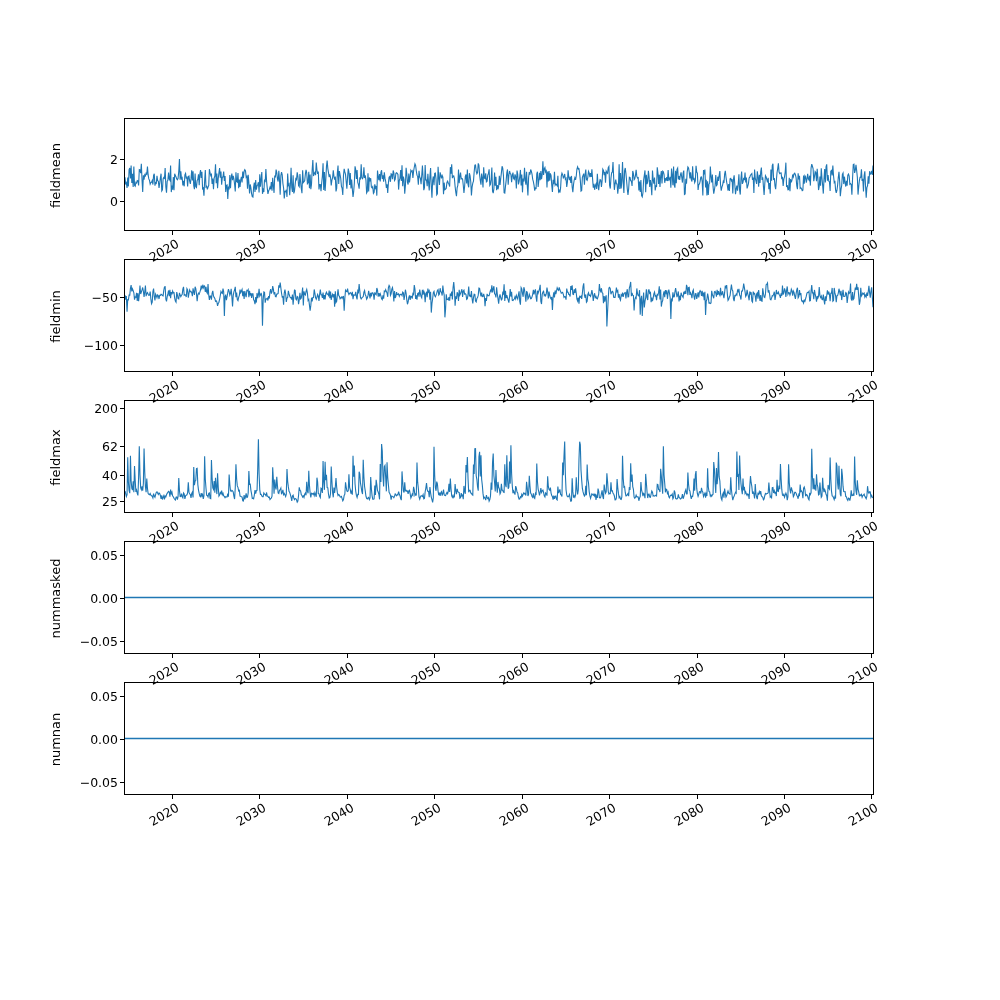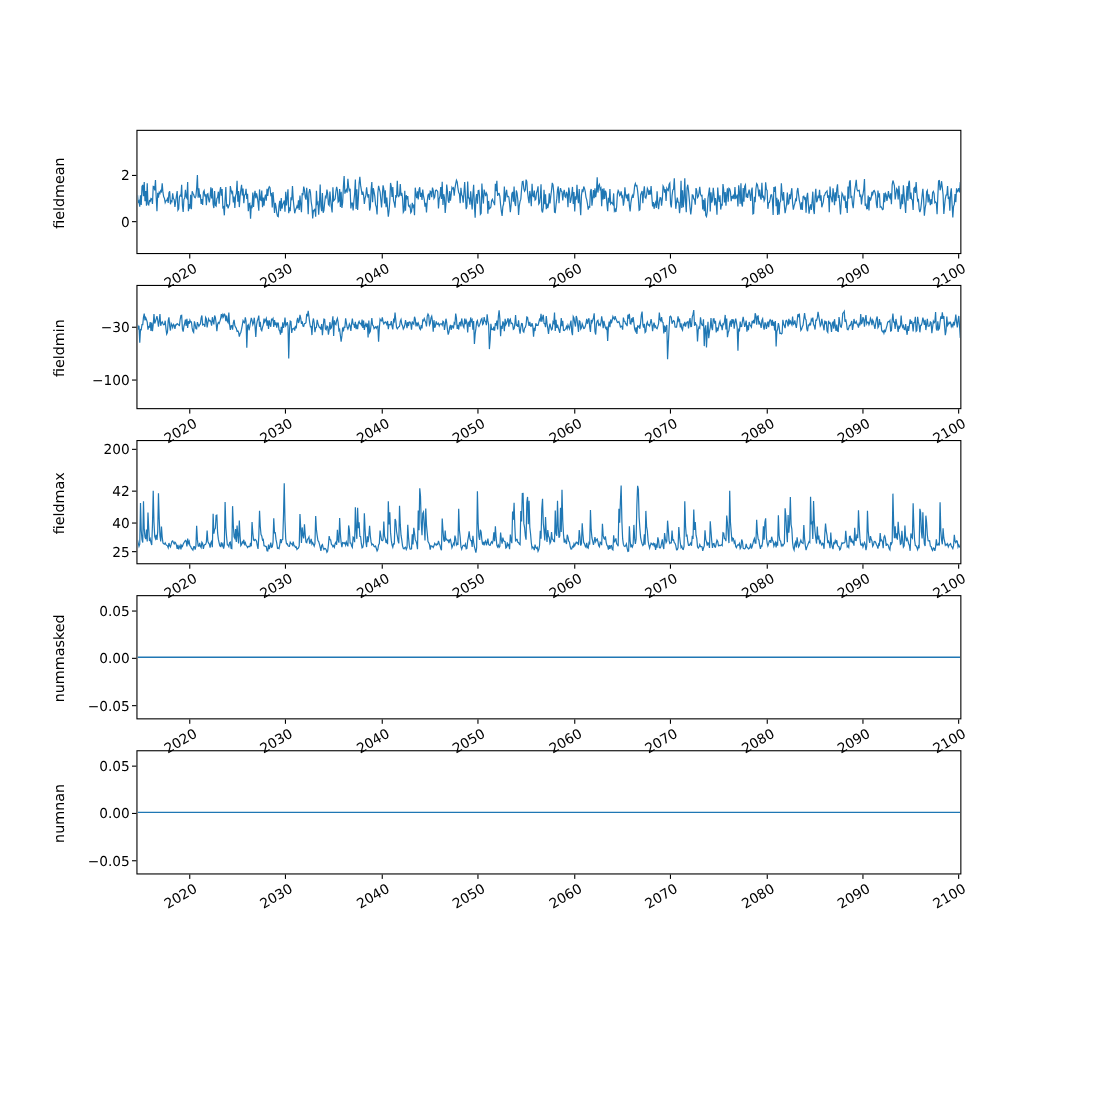--- a/index.html
+++ b/index.html
@@ -114,39 +114,39 @@
   <div class="panel" id="panel1" style="top:259px; height:113px;">
     <svg viewBox="0 0 750 113" preserveAspectRatio="none">
       <polyline id="line1" fill="none" stroke="#1f77b4" stroke-width="1.1" vector-effect="non-scaling-stroke" points="0.00,35.82 0.68,40.27 1.36,36.77 2.05,52.59 2.73,40.32 3.41,40.53 4.09,35.68 4.78,35.75 5.46,28.81 6.14,25.52 6.82,31.88 7.51,29.30 8.19,31.18 8.87,33.38 9.55,40.34 10.24,37.59 10.92,37.93 11.60,33.41 12.28,41.60 12.97,33.77 13.65,41.84 14.33,35.68 15.01,25.91 15.70,34.65 16.38,32.64 17.06,30.44 17.74,27.97 18.43,31.83 19.11,37.68 19.79,32.39 20.47,26.04 21.16,36.76 21.84,34.16 22.52,33.13 23.20,34.80 23.89,35.90 24.57,35.65 25.25,32.10 25.93,39.58 26.62,44.55 27.30,42.96 27.98,32.11 28.66,29.02 29.34,36.91 30.03,41.21 30.71,34.71 31.39,36.24 32.07,38.42 32.76,35.47 33.44,36.29 34.12,39.72 34.80,35.96 35.49,35.98 36.17,34.80 36.85,35.31 37.53,36.22 38.22,36.54 38.90,30.81 39.58,27.39 40.26,27.20 40.95,39.94 41.63,42.17 42.31,37.23 42.99,34.57 43.68,31.02 44.36,36.84 45.04,30.40 45.72,38.91 46.41,32.62 47.09,35.05 47.77,31.56 48.45,33.41 49.14,33.29 49.82,38.81 50.50,41.81 51.18,42.94 51.87,32.67 52.55,35.46 53.23,39.38 53.91,39.67 54.60,33.44 55.28,35.68 55.96,37.30 56.64,35.91 57.32,35.07 58.01,29.69 58.69,27.27 59.37,35.87 60.05,35.35 60.74,35.78 61.42,37.65 62.10,29.09 62.78,30.39 63.47,38.41 64.15,34.01 64.83,30.46 65.51,32.33 66.20,31.97 66.88,33.35 67.56,36.75 68.24,28.91 68.93,32.56 69.61,35.54 70.29,27.24 70.97,29.05 71.66,34.27 72.34,41.93 73.02,35.62 73.70,33.75 74.39,34.65 75.07,32.76 75.75,30.53 76.43,26.02 77.12,28.86 77.80,26.39 78.48,28.42 79.16,26.01 79.85,26.77 80.53,32.48 81.21,27.37 81.89,32.59 82.58,33.88 83.26,24.52 83.94,35.66 84.62,40.60 85.30,36.78 85.99,36.71 86.67,40.45 87.35,34.06 88.03,31.33 88.72,36.61 89.40,38.08 90.08,39.15 90.76,42.02 91.45,41.57 92.13,42.78 92.81,46.79 93.49,44.24 94.18,42.97 94.86,39.95 95.54,36.14 96.22,32.06 96.91,33.44 97.59,34.00 98.27,29.04 98.95,32.63 99.64,57.08 100.32,36.83 101.00,35.88 101.68,40.97 102.37,37.38 103.05,33.10 103.73,29.57 104.41,31.90 105.10,35.85 105.78,33.97 106.46,29.34 107.14,37.32 107.83,47.20 108.51,36.21 109.19,32.39 109.87,30.61 110.56,27.39 111.24,37.79 111.92,33.11 112.60,40.31 113.28,41.33 113.97,38.10 114.65,36.08 115.33,30.19 116.01,33.28 116.70,31.63 117.38,30.03 118.06,36.74 118.74,31.88 119.43,39.73 120.11,31.73 120.79,35.35 121.47,37.74 122.16,30.88 122.84,31.31 123.52,30.09 124.20,37.88 124.89,31.46 125.57,36.15 126.25,33.63 126.93,38.57 127.62,34.43 128.30,34.41 128.98,40.42 129.66,41.51 130.35,45.04 131.03,37.72 131.71,43.33 132.39,33.52 133.08,38.85 133.76,35.61 134.44,29.24 135.12,36.86 135.81,35.70 136.49,33.48 137.17,36.82 137.85,67.01 138.54,40.65 139.22,32.48 139.90,32.89 140.58,43.37 141.26,39.48 141.95,39.62 142.63,38.94 143.31,41.22 143.99,36.76 144.68,39.24 145.36,32.32 146.04,29.54 146.72,34.24 147.41,32.29 148.09,26.66 148.77,29.60 149.45,35.07 150.14,32.61 150.82,37.16 151.50,37.48 152.18,34.67 152.87,34.63 153.55,33.99 154.23,25.76 154.91,28.12 155.60,22.93 156.28,28.32 156.96,33.82 157.64,37.73 158.33,37.50 159.01,45.42 159.69,33.72 160.37,30.06 161.06,34.37 161.74,42.79 162.42,38.72 163.10,38.22 163.79,31.38 164.47,34.56 165.15,36.86 165.83,38.39 166.52,38.30 167.20,40.40 167.88,35.18 168.56,45.61 169.24,37.89 169.93,30.58 170.61,30.88 171.29,39.70 171.97,40.50 172.66,37.11 173.34,37.64 174.02,45.00 174.70,40.73 175.39,33.36 176.07,39.46 176.75,38.60 177.43,34.15 178.12,28.13 178.80,46.29 179.48,31.81 180.16,34.96 180.85,35.74 181.53,31.88 182.21,29.88 182.89,33.63 183.58,41.23 184.26,40.19 184.94,45.90 185.62,51.57 186.31,46.20 186.99,38.37 187.67,42.08 188.35,38.14 189.04,38.19 189.72,29.96 190.40,33.99 191.08,38.22 191.77,39.90 192.45,37.91 193.13,35.12 193.81,36.91 194.49,41.58 195.18,34.66 195.86,30.07 196.54,35.36 197.22,35.39 197.91,38.67 198.59,33.12 199.27,40.05 199.95,35.64 200.64,40.03 201.32,34.18 202.00,32.77 202.68,34.84 203.37,34.71 204.05,36.11 204.73,31.14 205.41,38.91 206.10,32.08 206.78,40.57 207.46,36.72 208.14,34.94 208.83,38.07 209.51,34.67 210.19,47.58 210.87,31.95 211.56,43.24 212.24,42.04 212.92,35.80 213.60,29.72 214.29,36.15 214.97,36.94 215.65,39.55 216.33,38.63 217.02,37.78 217.70,39.15 218.38,37.37 219.06,37.11 219.75,51.55 220.43,39.00 221.11,30.79 221.79,31.96 222.47,32.22 223.16,29.09 223.84,33.16 224.52,35.02 225.20,33.94 225.89,33.21 226.57,34.13 227.25,35.50 227.93,32.37 228.62,39.99 229.30,35.65 229.98,35.78 230.66,35.86 231.35,32.49 232.03,37.44 232.71,40.20 233.39,31.37 234.08,32.76 234.76,24.47 235.44,31.57 236.12,38.20 236.81,39.60 237.49,38.59 238.17,37.76 238.85,37.42 239.54,32.65 240.22,31.01 240.90,35.51 241.58,36.63 242.27,39.88 242.95,38.65 243.63,36.31 244.31,31.47 245.00,35.11 245.68,39.01 246.36,33.49 247.04,37.03 247.73,33.30 248.41,33.31 249.09,34.81 249.77,40.50 250.45,32.94 251.14,34.56 251.82,35.30 252.50,28.47 253.18,30.72 253.87,37.40 254.55,33.79 255.23,36.15 255.91,34.32 256.60,36.55 257.28,39.50 257.96,40.32 258.64,36.10 259.33,39.30 260.01,31.57 260.69,32.15 261.37,30.11 262.06,32.14 262.74,33.70 263.42,37.47 264.10,28.08 264.79,25.94 265.47,27.21 266.15,36.08 266.83,34.57 267.52,29.62 268.20,27.98 268.88,32.71 269.56,42.20 270.25,31.63 270.93,38.68 271.61,36.90 272.29,32.73 272.98,35.15 273.66,35.35 274.34,34.54 275.02,36.97 275.71,35.29 276.39,34.96 277.07,34.95 277.75,36.23 278.43,32.60 279.12,33.32 279.80,40.68 280.48,36.04 281.16,30.26 281.85,33.81 282.53,40.39 283.21,45.06 283.89,42.65 284.58,38.03 285.26,36.00 285.94,40.54 286.62,36.84 287.31,37.04 287.99,39.37 288.67,34.14 289.35,35.05 290.04,25.54 290.72,29.59 291.40,39.69 292.08,35.96 292.77,40.31 293.45,34.08 294.13,33.55 294.81,37.36 295.50,30.02 296.18,34.16 296.86,37.17 297.54,38.52 298.23,30.24 298.91,35.36 299.59,31.70 300.27,33.70 300.96,42.97 301.64,34.11 302.32,33.12 303.00,37.92 303.69,29.10 304.37,32.59 305.05,31.34 305.73,40.43 306.41,32.42 307.10,53.55 307.78,44.27 308.46,39.45 309.14,33.16 309.83,31.97 310.51,36.28 311.19,37.46 311.87,35.76 312.56,33.78 313.24,30.93 313.92,30.05 314.60,35.66 315.29,34.77 315.97,28.73 316.65,32.30 317.33,32.96 318.02,36.20 318.70,26.11 319.38,32.33 320.06,35.69 320.75,58.39 321.43,50.04 322.11,35.02 322.79,40.18 323.48,39.87 324.16,40.55 324.84,37.72 325.52,41.36 326.21,34.28 326.89,36.55 327.57,32.07 328.25,40.25 328.94,28.05 329.62,22.53 330.30,30.40 330.98,46.53 331.67,36.84 332.35,39.72 333.03,32.77 333.71,34.61 334.39,41.78 335.08,30.36 335.76,35.69 336.44,34.23 337.12,32.00 337.81,29.81 338.49,37.59 339.17,31.64 339.85,30.64 340.54,34.75 341.22,34.32 341.90,35.16 342.58,40.07 343.27,39.45 343.95,35.10 344.63,26.99 345.31,36.49 346.00,35.97 346.68,37.80 347.36,31.71 348.04,39.69 348.73,44.14 349.41,38.28 350.09,34.73 350.77,34.96 351.46,41.85 352.14,42.67 352.82,39.07 353.50,38.27 354.19,35.81 354.87,28.59 355.55,28.95 356.23,33.39 356.92,36.97 357.60,33.07 358.28,37.22 358.96,37.19 359.65,34.37 360.33,37.40 361.01,46.99 361.69,38.76 362.37,41.70 363.06,34.46 363.74,36.30 364.42,36.20 365.10,36.36 365.79,33.58 366.47,30.89 367.15,31.98 367.83,25.85 368.52,33.11 369.20,29.31 369.88,26.65 370.56,34.54 371.25,34.86 371.93,38.06 372.61,27.77 373.29,34.61 373.98,39.33 374.66,44.46 375.34,37.92 376.02,34.91 376.71,38.18 377.39,40.61 378.07,39.84 378.75,33.28 379.44,34.43 380.12,24.63 380.80,41.69 381.48,31.26 382.17,38.87 382.85,35.65 383.53,38.46 384.21,40.74 384.90,43.40 385.58,37.66 386.26,29.59 386.94,37.23 387.63,32.31 388.31,41.02 388.99,41.23 389.67,40.42 390.35,39.74 391.04,37.47 391.72,39.55 392.40,36.08 393.08,38.04 393.77,39.66 394.45,35.35 395.13,31.97 395.81,42.27 396.50,45.46 397.18,28.16 397.86,29.46 398.54,34.24 399.23,37.48 399.91,27.77 400.59,30.02 401.27,36.14 401.96,42.53 402.64,32.23 403.32,32.64 404.00,39.79 404.69,38.56 405.37,35.00 406.05,36.88 406.73,39.41 407.42,39.19 408.10,37.52 408.78,34.92 409.46,30.37 410.15,34.94 410.83,31.74 411.51,29.85 412.19,37.86 412.88,42.54 413.56,31.31 414.24,33.76 414.92,31.68 415.61,29.55 416.29,25.23 416.97,42.09 417.65,44.87 418.33,35.03 419.02,32.51 419.70,31.77 420.38,36.19 421.06,35.27 421.75,36.49 422.43,34.23 423.11,28.00 423.79,32.39 424.48,39.13 425.16,32.24 425.84,35.87 426.52,38.58 427.21,39.71 427.89,37.60 428.57,50.89 429.25,37.78 429.94,32.93 430.62,38.11 431.30,30.98 431.98,34.68 432.67,31.78 433.35,28.33 434.03,29.90 434.71,30.81 435.40,27.89 436.08,30.62 436.76,31.98 437.44,33.77 438.13,33.47 438.81,32.90 439.49,34.91 440.17,37.99 440.86,37.21 441.54,37.34 442.22,40.43 442.90,29.16 443.59,32.54 444.27,32.78 444.95,35.09 445.63,35.12 446.31,37.13 447.00,26.56 447.68,30.32 448.36,25.84 449.04,34.78 449.73,35.13 450.41,29.95 451.09,33.44 451.77,28.79 452.46,33.82 453.14,39.72 453.82,41.64 454.50,38.26 455.19,44.46 455.87,37.11 456.55,37.85 457.23,36.96 457.92,39.59 458.60,33.64 459.28,26.71 459.96,23.67 460.65,35.88 461.33,38.46 462.01,35.07 462.69,42.97 463.38,42.09 464.06,34.99 464.74,33.27 465.42,36.14 466.11,35.91 466.79,37.06 467.47,34.41 468.15,30.72 468.84,34.72 469.52,41.76 470.20,36.35 470.88,33.83 471.57,38.13 472.25,37.10 472.93,39.10 473.61,39.64 474.29,37.44 474.98,34.82 475.66,24.59 476.34,30.98 477.02,32.26 477.71,28.73 478.39,33.30 479.07,33.81 479.75,43.99 480.44,36.71 481.12,42.48 481.80,38.07 482.48,36.00 483.17,67.71 483.85,52.89 484.53,39.56 485.21,28.57 485.90,27.88 486.58,29.14 487.26,34.87 487.94,32.94 488.63,32.00 489.31,32.68 489.99,37.94 490.67,38.05 491.36,38.08 492.04,33.44 492.72,28.02 493.40,32.39 494.09,31.25 494.77,38.36 495.45,34.67 496.13,39.32 496.82,40.88 497.50,35.54 498.18,36.35 498.86,33.23 499.55,37.58 500.23,34.58 500.91,33.40 501.59,33.06 502.27,39.21 502.96,33.05 503.64,29.74 504.32,37.49 505.00,37.38 505.69,28.51 506.37,26.05 507.05,22.34 507.73,36.87 508.42,33.49 509.10,35.96 509.78,36.22 510.46,51.35 511.15,40.45 511.83,38.04 512.51,38.91 513.19,28.95 513.88,34.16 514.56,36.21 515.24,36.60 515.92,30.73 516.61,55.62 517.29,39.73 517.97,36.45 518.65,56.93 519.34,42.54 520.02,33.09 520.70,48.36 521.38,42.25 522.07,38.42 522.75,29.73 523.43,38.31 524.11,40.80 524.80,30.55 525.48,30.36 526.16,34.81 526.84,32.25 527.53,42.90 528.21,38.33 528.89,41.81 529.57,38.83 530.25,34.56 530.94,32.68 531.62,36.74 532.30,36.38 532.98,40.89 533.67,35.11 534.35,35.62 535.03,32.99 535.71,26.76 536.40,40.29 537.08,30.06 537.76,47.39 538.44,43.05 539.13,41.27 539.81,34.89 540.49,31.97 541.17,37.97 541.86,30.66 542.54,33.44 543.22,30.95 543.90,39.53 544.59,33.60 545.27,30.07 545.95,33.85 546.63,38.38 547.32,59.92 548.00,39.29 548.68,42.16 549.36,32.99 550.05,37.55 550.73,37.39 551.41,32.50 552.09,28.64 552.78,33.06 553.46,37.88 554.14,35.27 554.82,32.02 555.51,42.23 556.19,36.35 556.87,40.90 557.55,33.34 558.23,35.64 558.92,36.96 559.60,38.09 560.28,32.33 560.96,34.66 561.65,31.42 562.33,34.55 563.01,25.25 563.69,27.52 564.38,35.92 565.06,28.14 565.74,27.77 566.42,35.58 567.11,33.48 567.79,35.27 568.47,38.78 569.15,31.89 569.84,30.32 570.52,37.09 571.20,40.48 571.88,34.20 572.57,34.35 573.25,39.70 573.93,36.46 574.61,32.97 575.30,38.08 575.98,32.71 576.66,31.14 577.34,32.20 578.03,36.67 578.71,31.35 579.39,36.99 580.07,33.25 580.76,41.05 581.44,32.43 582.12,56.04 582.80,41.87 583.48,40.01 584.17,34.24 584.85,37.66 585.53,43.86 586.21,43.64 586.90,44.35 587.58,43.72 588.26,31.29 588.94,35.24 589.63,36.86 590.31,38.94 590.99,32.35 591.67,31.86 592.36,33.69 593.04,37.40 593.72,30.35 594.40,35.46 595.09,31.74 595.77,34.39 596.45,35.94 597.13,28.26 597.82,35.48 598.50,34.81 599.18,31.79 599.86,35.77 600.55,38.77 601.23,33.27 601.91,26.14 602.59,28.82 603.28,25.56 603.96,34.69 604.64,41.12 605.32,39.95 606.01,37.65 606.69,36.17 607.37,30.36 608.05,25.14 608.74,30.33 609.42,31.49 610.10,39.61 610.78,41.83 611.46,36.19 612.15,36.49 612.83,34.66 613.51,35.65 614.19,30.71 614.88,32.00 615.56,29.32 616.24,35.60 616.92,36.92 617.61,40.27 618.29,31.61 618.97,31.75 619.65,29.53 620.34,23.96 621.02,28.17 621.70,32.22 622.38,37.14 623.07,35.77 623.75,30.37 624.43,34.41 625.11,37.03 625.80,41.01 626.48,32.00 627.16,35.14 627.84,32.76 628.53,41.78 629.21,42.86 629.89,32.20 630.57,34.57 631.26,34.08 631.94,36.77 632.62,42.41 633.30,34.48 633.99,33.43 634.67,39.45 635.35,30.71 636.03,36.66 636.72,41.66 637.40,35.70 638.08,41.62 638.76,41.94 639.44,28.74 640.13,33.62 640.81,37.71 641.49,38.19 642.17,34.50 642.86,25.22 643.54,24.69 644.22,23.41 644.90,33.11 645.59,30.76 646.27,34.50 646.95,40.00 647.63,40.54 648.32,38.87 649.00,36.39 649.68,36.51 650.36,34.69 651.05,32.34 651.73,40.71 652.41,36.42 653.09,30.50 653.78,34.30 654.46,34.31 655.14,32.76 655.82,35.13 656.51,35.91 657.19,38.54 657.87,33.97 658.55,36.42 659.24,25.96 659.92,35.31 660.60,33.34 661.28,28.82 661.97,31.08 662.65,37.73 663.33,30.91 664.01,26.90 664.70,34.85 665.38,33.32 666.06,33.43 666.74,35.85 667.42,33.78 668.11,29.84 668.79,31.55 669.47,36.35 670.15,31.55 670.84,32.96 671.52,36.75 672.20,39.65 672.88,34.48 673.57,30.36 674.25,28.22 674.93,38.57 675.61,37.34 676.30,30.51 676.98,35.84 677.66,33.66 678.34,40.99 679.03,42.35 679.71,41.52 680.39,43.70 681.07,40.97 681.76,41.91 682.44,39.28 683.12,36.83 683.80,33.65 684.49,32.88 685.17,33.14 685.85,31.96 686.53,41.68 687.22,41.38 687.90,31.67 688.58,25.60 689.26,33.46 689.95,33.41 690.63,39.85 691.31,30.49 691.99,34.57 692.68,37.71 693.36,42.49 694.04,36.64 694.72,38.72 695.40,37.00 696.09,27.45 696.77,36.04 697.45,38.19 698.13,36.67 698.82,40.15 699.50,40.40 700.18,35.28 700.86,40.97 701.55,45.18 702.23,37.04 702.91,41.55 703.59,36.42 704.28,30.94 704.96,35.14 705.64,32.20 706.32,35.03 707.01,42.04 707.69,33.88 708.37,33.75 709.05,28.44 709.74,41.87 710.42,41.18 711.10,28.44 711.78,33.28 712.47,36.20 713.15,42.86 713.83,36.40 714.51,36.22 715.20,33.66 715.88,29.26 716.56,32.30 717.24,36.08 717.93,31.30 718.61,40.79 719.29,35.42 719.97,30.37 720.66,37.14 721.34,37.15 722.02,36.87 722.70,33.23 723.38,33.87 724.07,43.62 724.75,38.22 725.43,32.59 726.11,34.04 726.80,33.05 727.48,23.99 728.16,39.62 728.84,41.27 729.53,32.68 730.21,40.29 730.89,39.35 731.57,33.33 732.26,28.02 732.94,30.37 733.62,24.27 734.30,30.46 734.99,27.88 735.67,37.15 736.35,45.59 737.03,41.57 737.72,28.32 738.40,36.53 739.08,35.30 739.76,33.63 740.45,34.61 741.13,33.68 741.81,37.57 742.49,35.85 743.18,37.42 743.86,33.20 744.54,36.49 745.22,32.13 745.91,26.33 746.59,33.20 747.27,38.31 747.95,31.83 748.64,27.71 749.32,37.53 750.00,48.02"></polyline>
     </svg>
   </div>
   <div class="ylabel" style="top:309px; left:-5px; width:120px;">fieldmin</div>
   <div class="ytickwrap" style="top:338px;">
       <div class="ytick">−100</div>
     </div>
   <div class="ytickwrap" style="top:290px;">
-      <div class="ytick">−30</div>
+      <div class="ytick">−50</div>
     </div>
   <div class="ytickmark" style="top:345px; left:120px;"></div>
   <div class="ytickmark" style="top:297px; left:120px;"></div>
 
   <div class="panel" id="panel2" style="top:400px; height:113px;">
     <svg viewBox="0 0 750 113" preserveAspectRatio="none">
       <polyline id="line2" fill="none" stroke="#1f77b4" stroke-width="1.1" vector-effect="non-scaling-stroke" points="0.00,91.50 0.68,94.36 1.36,97.31 2.05,95.36 2.73,57.23 3.41,82.81 4.09,91.08 4.78,93.83 5.46,55.74 6.14,81.51 6.82,88.96 7.51,90.72 8.19,81.81 8.87,92.83 9.55,66.14 10.24,81.10 10.92,92.49 11.60,90.57 12.28,93.98 12.97,96.10 13.65,77.38 14.33,45.98 15.01,74.94 15.70,88.09 16.38,90.24 17.06,86.78 17.74,91.38 18.43,83.77 19.11,48.29 19.79,71.80 20.47,87.22 21.16,92.78 21.84,79.03 22.52,88.83 23.20,94.18 23.89,94.97 24.57,95.40 25.25,94.13 25.93,95.89 26.62,96.50 27.30,96.92 27.98,98.65 28.66,94.32 29.34,96.85 30.03,98.02 30.71,95.39 31.39,92.87 32.07,92.40 32.76,93.91 33.44,95.12 34.12,93.55 34.80,94.29 35.49,96.22 36.17,99.77 36.85,96.07 37.53,100.25 38.22,97.86 38.90,96.38 39.58,100.26 40.26,96.64 40.95,97.53 41.63,95.49 42.31,94.01 42.99,92.97 43.68,91.91 44.36,92.60 45.04,97.51 45.72,90.20 46.41,94.36 47.09,92.82 47.77,96.77 48.45,97.46 49.14,99.03 49.82,100.04 50.50,100.86 51.18,97.85 51.87,97.69 52.55,100.46 53.23,97.25 53.91,78.42 54.60,90.98 55.28,97.17 55.96,97.33 56.64,94.30 57.32,97.38 58.01,98.64 58.69,93.62 59.37,94.68 60.05,99.72 60.74,96.53 61.42,95.81 62.10,95.56 62.78,93.49 63.47,82.82 64.15,92.80 64.83,94.42 65.51,95.25 66.20,98.59 66.88,94.06 67.56,92.77 68.24,98.19 68.93,67.30 69.61,85.63 70.29,81.69 70.97,80.71 71.66,68.74 72.34,68.45 73.02,84.97 73.70,90.72 74.39,94.10 75.07,96.92 75.75,97.46 76.43,93.72 77.12,96.80 77.80,95.18 78.48,99.59 79.16,96.28 79.85,56.38 80.53,79.76 81.21,88.82 81.89,96.05 82.58,96.24 83.26,97.65 83.94,94.04 84.62,93.55 85.30,99.13 85.99,99.43 86.67,60.20 87.35,78.05 88.03,88.50 88.72,89.97 89.40,81.44 90.08,93.43 90.76,78.14 91.45,87.41 92.13,94.77 92.81,73.60 93.49,87.78 94.18,96.78 94.86,95.75 95.54,93.27 96.22,94.34 96.91,91.29 97.59,95.37 98.27,93.99 98.95,96.59 99.64,97.12 100.32,98.46 101.00,97.43 101.68,97.73 102.37,97.66 103.05,94.25 103.73,97.40 104.41,74.84 105.10,84.86 105.78,91.43 106.46,92.06 107.14,90.92 107.83,91.51 108.51,92.55 109.19,96.75 109.87,99.78 110.56,88.39 111.24,64.38 111.92,79.11 112.60,86.44 113.28,87.86 113.97,91.63 114.65,91.01 115.33,96.78 116.01,96.98 116.70,97.46 117.38,97.62 118.06,101.51 118.74,101.74 119.43,95.68 120.11,100.04 120.79,97.70 121.47,94.01 122.16,98.21 122.84,97.79 123.52,93.71 124.20,71.32 124.89,84.81 125.57,84.73 126.25,90.97 126.93,94.51 127.62,99.27 128.30,98.98 128.98,99.53 129.66,95.96 130.35,90.62 131.03,94.32 131.71,91.21 132.39,90.98 133.08,68.78 133.76,39.03 134.44,74.18 135.12,90.39 135.81,94.98 136.49,94.91 137.17,96.68 137.85,97.34 138.54,97.44 139.22,93.62 139.90,94.81 140.58,95.14 141.26,96.24 141.95,93.13 142.63,96.95 143.31,96.95 143.99,98.30 144.68,97.85 145.36,100.27 146.04,99.37 146.72,98.93 147.41,96.96 148.09,67.47 148.77,80.30 149.45,94.30 150.14,79.89 150.82,87.37 151.50,90.09 152.18,77.09 152.87,86.46 153.55,93.62 154.23,94.11 154.91,90.85 155.60,90.27 156.28,88.71 156.96,94.94 157.64,93.05 158.33,90.55 159.01,95.32 159.69,94.03 160.37,95.47 161.06,97.23 161.74,94.73 162.42,69.28 163.10,81.81 163.79,87.49 164.47,92.02 165.15,93.04 165.83,95.31 166.52,98.23 167.20,101.62 167.88,96.61 168.56,95.82 169.24,98.71 169.93,100.36 170.61,99.41 171.29,99.51 171.97,100.50 172.66,102.87 173.34,101.75 174.02,96.18 174.70,87.83 175.39,91.08 176.07,91.41 176.75,95.40 177.43,96.16 178.12,97.73 178.80,96.59 179.48,98.16 180.16,94.77 180.85,93.65 181.53,95.98 182.21,82.12 182.89,91.50 183.58,94.01 184.26,71.15 184.94,85.93 185.62,93.70 186.31,98.16 186.99,93.90 187.67,94.18 188.35,94.79 189.04,93.99 189.72,96.29 190.40,93.33 191.08,95.57 191.77,97.43 192.45,78.06 193.13,82.34 193.81,94.22 194.49,94.40 195.18,97.01 195.86,98.33 196.54,88.75 197.22,89.44 197.91,93.55 198.59,61.14 199.27,82.39 199.95,90.45 200.64,61.76 201.32,80.54 202.00,75.07 202.68,88.09 203.37,88.36 204.05,94.97 204.73,98.80 205.41,98.24 206.10,94.13 206.78,66.69 207.46,81.62 208.14,93.08 208.83,98.05 209.51,88.02 210.19,93.55 210.87,87.58 211.56,78.41 212.24,87.86 212.92,93.33 213.60,96.15 214.29,95.29 214.97,95.75 215.65,97.49 216.33,97.79 217.02,97.17 217.70,99.39 218.38,101.68 219.06,100.32 219.75,96.09 220.43,94.85 221.11,82.71 221.79,87.53 222.47,91.61 223.16,92.16 223.84,91.49 224.52,74.52 225.20,87.92 225.89,90.16 226.57,94.21 227.25,92.06 227.93,95.43 228.62,55.78 229.30,77.06 229.98,65.80 230.66,84.49 231.35,91.91 232.03,96.16 232.71,98.21 233.39,95.00 234.08,95.20 234.76,72.01 235.44,74.15 236.12,83.65 236.81,87.61 237.49,92.36 238.17,94.66 238.85,59.77 239.54,77.33 240.22,87.09 240.90,91.44 241.58,96.92 242.27,99.20 242.95,99.68 243.63,98.71 244.31,98.20 245.00,100.39 245.68,98.68 246.36,77.50 247.04,89.16 247.73,96.30 248.41,99.92 249.09,99.99 249.77,99.66 250.45,86.17 251.14,95.58 251.82,80.19 252.50,85.16 253.18,91.20 253.87,92.62 254.55,95.09 255.23,100.11 255.91,64.27 256.60,82.55 257.28,43.73 257.96,50.88 258.64,75.88 259.33,87.00 260.01,66.91 260.69,65.63 261.37,77.94 262.06,91.98 262.74,62.49 263.42,77.61 264.10,85.19 264.79,92.88 265.47,94.11 266.15,95.78 266.83,100.46 267.52,96.88 268.20,97.31 268.88,97.42 269.56,98.43 270.25,96.96 270.93,94.61 271.61,95.53 272.29,96.37 272.98,95.15 273.66,95.61 274.34,92.27 275.02,94.67 275.71,96.39 276.39,99.38 277.07,100.90 277.75,71.68 278.43,82.09 279.12,91.43 279.80,93.08 280.48,82.75 281.16,91.35 281.85,90.83 282.53,91.98 283.21,91.69 283.89,94.50 284.58,91.36 285.26,90.90 285.94,94.52 286.62,98.69 287.31,96.92 287.99,94.82 288.67,96.00 289.35,87.45 290.04,90.50 290.72,96.01 291.40,94.82 292.08,96.14 292.77,62.57 293.45,82.62 294.13,88.77 294.81,97.67 295.50,100.00 296.18,97.77 296.86,96.50 297.54,96.46 298.23,97.18 298.91,95.29 299.59,99.68 300.27,99.22 300.96,92.41 301.64,88.62 302.32,83.60 303.00,90.16 303.69,92.10 304.37,92.05 305.05,97.94 305.73,87.58 306.41,93.51 307.10,97.76 307.78,100.32 308.46,103.25 309.14,98.67 309.83,46.51 310.51,75.65 311.19,88.24 311.87,91.41 312.56,82.06 313.24,84.30 313.92,91.71 314.60,95.78 315.29,93.29 315.97,96.49 316.65,93.33 317.33,92.27 318.02,96.39 318.70,94.11 319.38,90.26 320.06,95.53 320.75,96.24 321.43,96.38 322.11,94.39 322.79,93.15 323.48,94.48 324.16,91.83 324.84,84.30 325.52,92.63 326.21,78.81 326.89,89.14 327.57,96.46 328.25,97.98 328.94,96.14 329.62,98.33 330.30,97.29 330.98,84.56 331.67,91.24 332.35,94.83 333.03,89.37 333.71,92.21 334.39,92.85 335.08,93.09 335.76,98.97 336.44,98.37 337.12,93.74 337.81,96.60 338.49,95.91 339.17,100.02 339.85,86.46 340.54,91.98 341.22,94.47 341.90,65.17 342.58,72.86 343.27,57.01 343.95,79.08 344.63,92.88 345.31,90.73 346.00,90.79 346.68,93.70 347.36,93.90 348.04,95.31 348.73,95.89 349.41,64.64 350.09,74.34 350.77,48.51 351.46,48.45 352.14,76.15 352.82,79.99 353.50,87.57 354.19,91.28 354.87,56.87 355.55,51.64 356.23,76.95 356.92,55.30 357.60,79.69 358.28,85.71 358.96,94.05 359.65,99.07 360.33,97.95 361.01,98.80 361.69,100.93 362.37,95.80 363.06,98.44 363.74,99.32 364.42,98.40 365.10,101.94 365.79,100.46 366.47,96.82 367.15,83.05 367.83,90.36 368.52,62.51 369.20,53.48 369.88,76.06 370.56,82.80 371.25,92.02 371.93,70.19 372.61,85.18 373.29,93.42 373.98,82.39 374.66,87.87 375.34,89.33 376.02,94.58 376.71,93.01 377.39,84.27 378.07,90.78 378.75,90.82 379.44,92.78 380.12,93.09 380.80,64.35 381.48,85.28 382.17,87.68 382.85,55.31 383.53,79.46 384.21,89.36 384.90,87.65 385.58,61.59 386.26,84.13 386.94,45.11 387.63,73.66 388.31,86.26 388.99,93.91 389.67,91.52 390.35,93.30 391.04,95.28 391.72,86.68 392.40,88.82 393.08,92.69 393.77,93.53 394.45,97.76 395.13,99.85 395.81,99.79 396.50,97.48 397.18,98.12 397.86,95.05 398.54,96.90 399.23,94.97 399.91,93.53 400.59,94.52 401.27,93.97 401.96,96.19 402.64,82.30 403.32,88.47 404.00,96.70 404.69,94.94 405.37,76.04 406.05,86.47 406.73,93.80 407.42,94.86 408.10,97.29 408.78,98.19 409.46,94.08 410.15,98.34 410.83,99.13 411.51,94.22 412.19,95.62 412.88,63.68 413.56,82.18 414.24,89.66 414.92,92.52 415.61,96.03 416.29,92.96 416.97,88.78 417.65,93.01 418.33,91.33 419.02,90.63 419.70,93.14 420.38,96.58 421.06,97.72 421.75,93.52 422.43,94.20 423.11,96.32 423.79,76.58 424.48,87.26 425.16,90.13 425.84,90.80 426.52,88.16 427.21,93.68 427.89,96.34 428.57,97.30 429.25,100.52 429.94,96.19 430.62,99.74 431.30,97.04 431.98,96.75 432.67,100.09 433.35,100.75 434.03,87.19 434.71,93.76 435.40,91.90 436.08,90.01 436.76,95.16 437.44,95.61 438.13,97.27 438.81,62.59 439.49,75.57 440.17,55.95 440.86,41.20 441.54,74.61 442.22,90.31 442.90,95.58 443.59,97.22 444.27,97.59 444.95,96.84 445.63,95.11 446.31,99.02 447.00,102.11 447.68,101.79 448.36,78.75 449.04,92.26 449.73,98.31 450.41,96.47 451.09,98.01 451.77,95.89 452.46,77.56 453.14,89.82 453.82,95.12 454.50,90.61 455.19,59.46 455.87,41.43 456.55,44.72 457.23,70.53 457.92,80.65 458.60,89.04 459.28,92.58 459.96,95.00 460.65,96.73 461.33,95.78 462.01,86.35 462.69,95.92 463.38,64.60 464.06,79.17 464.74,83.19 465.42,92.23 466.11,96.38 466.79,99.09 467.47,96.51 468.15,94.51 468.84,95.26 469.52,95.98 470.20,94.81 470.88,96.76 471.57,94.56 472.25,100.63 472.93,96.68 473.61,98.59 474.29,89.13 474.98,92.05 475.66,98.48 476.34,98.88 477.02,97.79 477.71,94.39 478.39,90.93 479.07,97.12 479.75,99.85 480.44,85.15 481.12,90.10 481.80,93.93 482.48,92.54 483.17,73.62 483.85,82.10 484.53,91.90 485.21,94.66 485.90,94.09 486.58,94.20 487.26,82.77 487.94,91.57 488.63,91.28 489.31,93.98 489.99,94.63 490.67,96.72 491.36,100.63 492.04,100.50 492.72,98.53 493.40,79.54 494.09,88.44 494.77,94.06 495.45,98.46 496.13,97.28 496.82,99.97 497.50,100.22 498.18,97.56 498.86,55.71 499.55,78.64 500.23,87.70 500.91,87.16 501.59,93.10 502.27,96.52 502.96,96.47 503.64,95.30 504.32,94.21 505.00,96.92 505.69,87.58 506.37,90.55 507.05,63.38 507.73,82.22 508.42,74.80 509.10,87.14 509.78,89.94 510.46,97.80 511.15,99.05 511.83,98.08 512.51,95.84 513.19,97.59 513.88,97.57 514.56,97.70 515.24,101.56 515.92,98.92 516.61,97.03 517.29,82.51 517.97,90.64 518.65,93.21 519.34,96.81 520.02,94.11 520.70,94.89 521.38,98.94 522.07,74.23 522.75,83.31 523.43,92.33 524.11,98.79 524.80,94.93 525.48,94.80 526.16,97.81 526.84,98.08 527.53,94.68 528.21,91.62 528.89,92.84 529.57,96.83 530.25,96.35 530.94,96.86 531.62,96.40 532.30,95.88 532.98,96.62 533.67,84.83 534.35,85.15 535.03,90.18 535.71,90.44 536.40,92.60 537.08,68.97 537.76,75.96 538.44,85.99 539.13,94.41 539.81,46.06 540.49,75.16 541.17,83.89 541.86,92.95 542.54,89.73 543.22,90.16 543.90,94.18 544.59,92.69 545.27,97.53 545.95,98.60 546.63,96.62 547.32,95.84 548.00,96.24 548.68,94.81 549.36,99.48 550.05,98.23 550.73,91.13 551.41,93.02 552.09,99.13 552.78,99.63 553.46,99.72 554.14,98.92 554.82,95.08 555.51,98.12 556.19,98.65 556.87,99.71 557.55,99.35 558.23,98.28 558.92,94.75 559.60,99.48 560.28,97.50 560.96,94.88 561.65,92.01 562.33,90.21 563.01,94.49 563.69,94.47 564.38,72.79 565.06,84.87 565.74,90.57 566.42,91.60 567.11,96.51 567.79,99.63 568.47,96.89 569.15,97.14 569.84,93.19 570.52,78.82 571.20,91.25 571.88,75.24 572.57,71.40 573.25,89.02 573.93,94.40 574.61,97.01 575.30,94.93 575.98,92.35 576.66,92.22 577.34,94.14 578.03,88.50 578.71,91.52 579.39,92.92 580.07,97.21 580.76,95.27 581.44,93.76 582.12,98.33 582.80,93.12 583.48,96.79 584.17,68.54 584.85,87.38 585.53,92.00 586.21,92.50 586.90,96.83 587.58,95.71 588.26,97.03 588.94,95.63 589.63,94.86 590.31,62.11 590.99,69.22 591.67,83.61 592.36,93.54 593.04,68.30 593.72,84.82 594.40,76.00 595.09,51.85 595.77,77.33 596.45,81.39 597.13,93.92 597.82,99.09 598.50,100.80 599.18,95.24 599.86,93.51 600.55,98.38 601.23,89.14 601.91,94.29 602.59,97.91 603.28,96.62 603.96,93.67 604.64,91.64 605.32,93.72 606.01,94.34 606.69,94.69 607.37,77.59 608.05,90.05 608.74,96.71 609.42,100.84 610.10,98.34 610.78,96.75 611.46,94.84 612.15,93.01 612.83,93.81 613.51,51.44 614.19,77.05 614.88,75.65 615.56,90.58 616.24,55.52 616.92,73.93 617.61,84.14 618.29,90.31 618.97,94.84 619.65,79.00 620.34,91.12 621.02,87.45 621.70,94.04 622.38,92.49 623.07,94.76 623.75,96.17 624.43,94.56 625.11,95.12 625.80,99.68 626.48,86.34 627.16,76.34 627.84,83.19 628.53,87.24 629.21,94.39 629.89,92.78 630.57,94.48 631.26,99.17 631.94,84.55 632.62,94.52 633.30,97.80 633.99,99.93 634.67,94.22 635.35,94.91 636.03,92.18 636.72,94.18 637.40,91.75 638.08,96.46 638.76,97.42 639.44,97.77 640.13,100.68 640.81,99.82 641.49,96.46 642.17,94.15 642.86,94.76 643.54,94.19 644.22,94.15 644.90,93.45 645.59,83.11 646.27,91.34 646.95,97.88 647.63,97.09 648.32,98.33 649.00,88.33 649.68,88.12 650.36,93.63 651.05,91.33 651.73,93.84 652.41,93.02 653.09,96.77 653.78,80.15 654.46,91.76 655.14,92.01 655.82,86.16 656.51,89.85 657.19,64.06 657.87,79.30 658.55,90.28 659.24,95.93 659.92,96.28 660.60,95.02 661.28,97.97 661.97,95.83 662.65,93.82 663.33,95.69 664.01,101.02 664.70,97.33 665.38,64.42 666.06,83.07 666.74,90.28 667.42,94.14 668.11,87.85 668.79,90.57 669.47,92.45 670.15,97.33 670.84,95.99 671.52,92.92 672.20,92.88 672.88,93.92 673.57,95.97 674.25,97.07 674.93,99.55 675.61,95.09 676.30,95.97 676.98,85.06 677.66,92.19 678.34,91.51 679.03,93.02 679.71,99.06 680.39,88.83 681.07,87.60 681.76,90.33 682.44,96.96 683.12,95.22 683.80,95.58 684.49,97.03 685.17,99.54 685.85,100.65 686.53,93.57 687.22,95.23 687.90,93.39 688.58,48.62 689.26,76.54 689.95,89.91 690.63,78.75 691.31,89.97 691.99,85.35 692.68,91.29 693.36,74.57 694.04,84.64 694.72,87.92 695.40,95.60 696.09,95.01 696.77,82.98 697.45,91.66 698.13,98.10 698.82,96.92 699.50,78.16 700.18,88.69 700.86,92.68 701.55,90.00 702.23,91.97 702.91,94.97 703.59,96.55 704.28,101.55 704.96,85.45 705.64,88.67 706.32,89.72 707.01,57.49 707.69,79.32 708.37,91.81 709.05,96.65 709.74,96.91 710.42,98.47 711.10,100.37 711.78,97.46 712.47,99.25 713.15,62.62 713.83,65.72 714.51,83.75 715.20,90.02 715.88,65.88 716.56,86.00 717.24,95.17 717.93,97.05 718.61,69.02 719.29,75.58 719.97,86.95 720.66,92.23 721.34,92.42 722.02,92.28 722.70,97.25 723.38,97.56 724.07,100.09 724.75,101.27 725.43,98.85 726.11,99.29 726.80,101.49 727.48,97.98 728.16,90.99 728.84,96.28 729.53,96.16 730.21,94.91 730.89,96.52 731.57,56.59 732.26,83.07 732.94,91.77 733.62,95.50 734.30,80.60 734.99,89.65 735.67,92.58 736.35,96.35 737.03,95.44 737.72,96.21 738.40,95.03 739.08,97.89 739.76,96.25 740.45,95.70 741.13,94.88 741.81,97.05 742.49,98.12 743.18,99.48 743.86,96.83 744.54,86.70 745.22,92.42 745.91,93.83 746.59,92.34 747.27,92.62 747.95,97.87 748.64,96.19 749.32,97.74 750.00,98.69"></polyline>
     </svg>
   </div>
   <div class="ylabel" style="top:450px; left:-5px; width:120px;">fieldmax</div>
   <div class="ytickwrap" style="top:494px;">
       <div class="ytick">25</div>
     </div>
   <div class="ytickwrap" style="top:468px;">
       <div class="ytick">40</div>
     </div>
   <div class="ytickwrap" style="top:439px;">
-      <div class="ytick">42</div>
+      <div class="ytick">62</div>
     </div>
   <div class="ytickwrap" style="top:401px;">
       <div class="ytick">200</div>
     </div>
   <div class="ytickmark" style="top:501px; left:120px;"></div>
   <div class="ytickmark" style="top:475px; left:120px;"></div>
   <div class="ytickmark" style="top:446px; left:120px;"></div>
   <div class="ytickmark" style="top:408px; left:120px;"></div>
 
   <div class="panel" id="panel3" style="top:541px; height:113px;">

